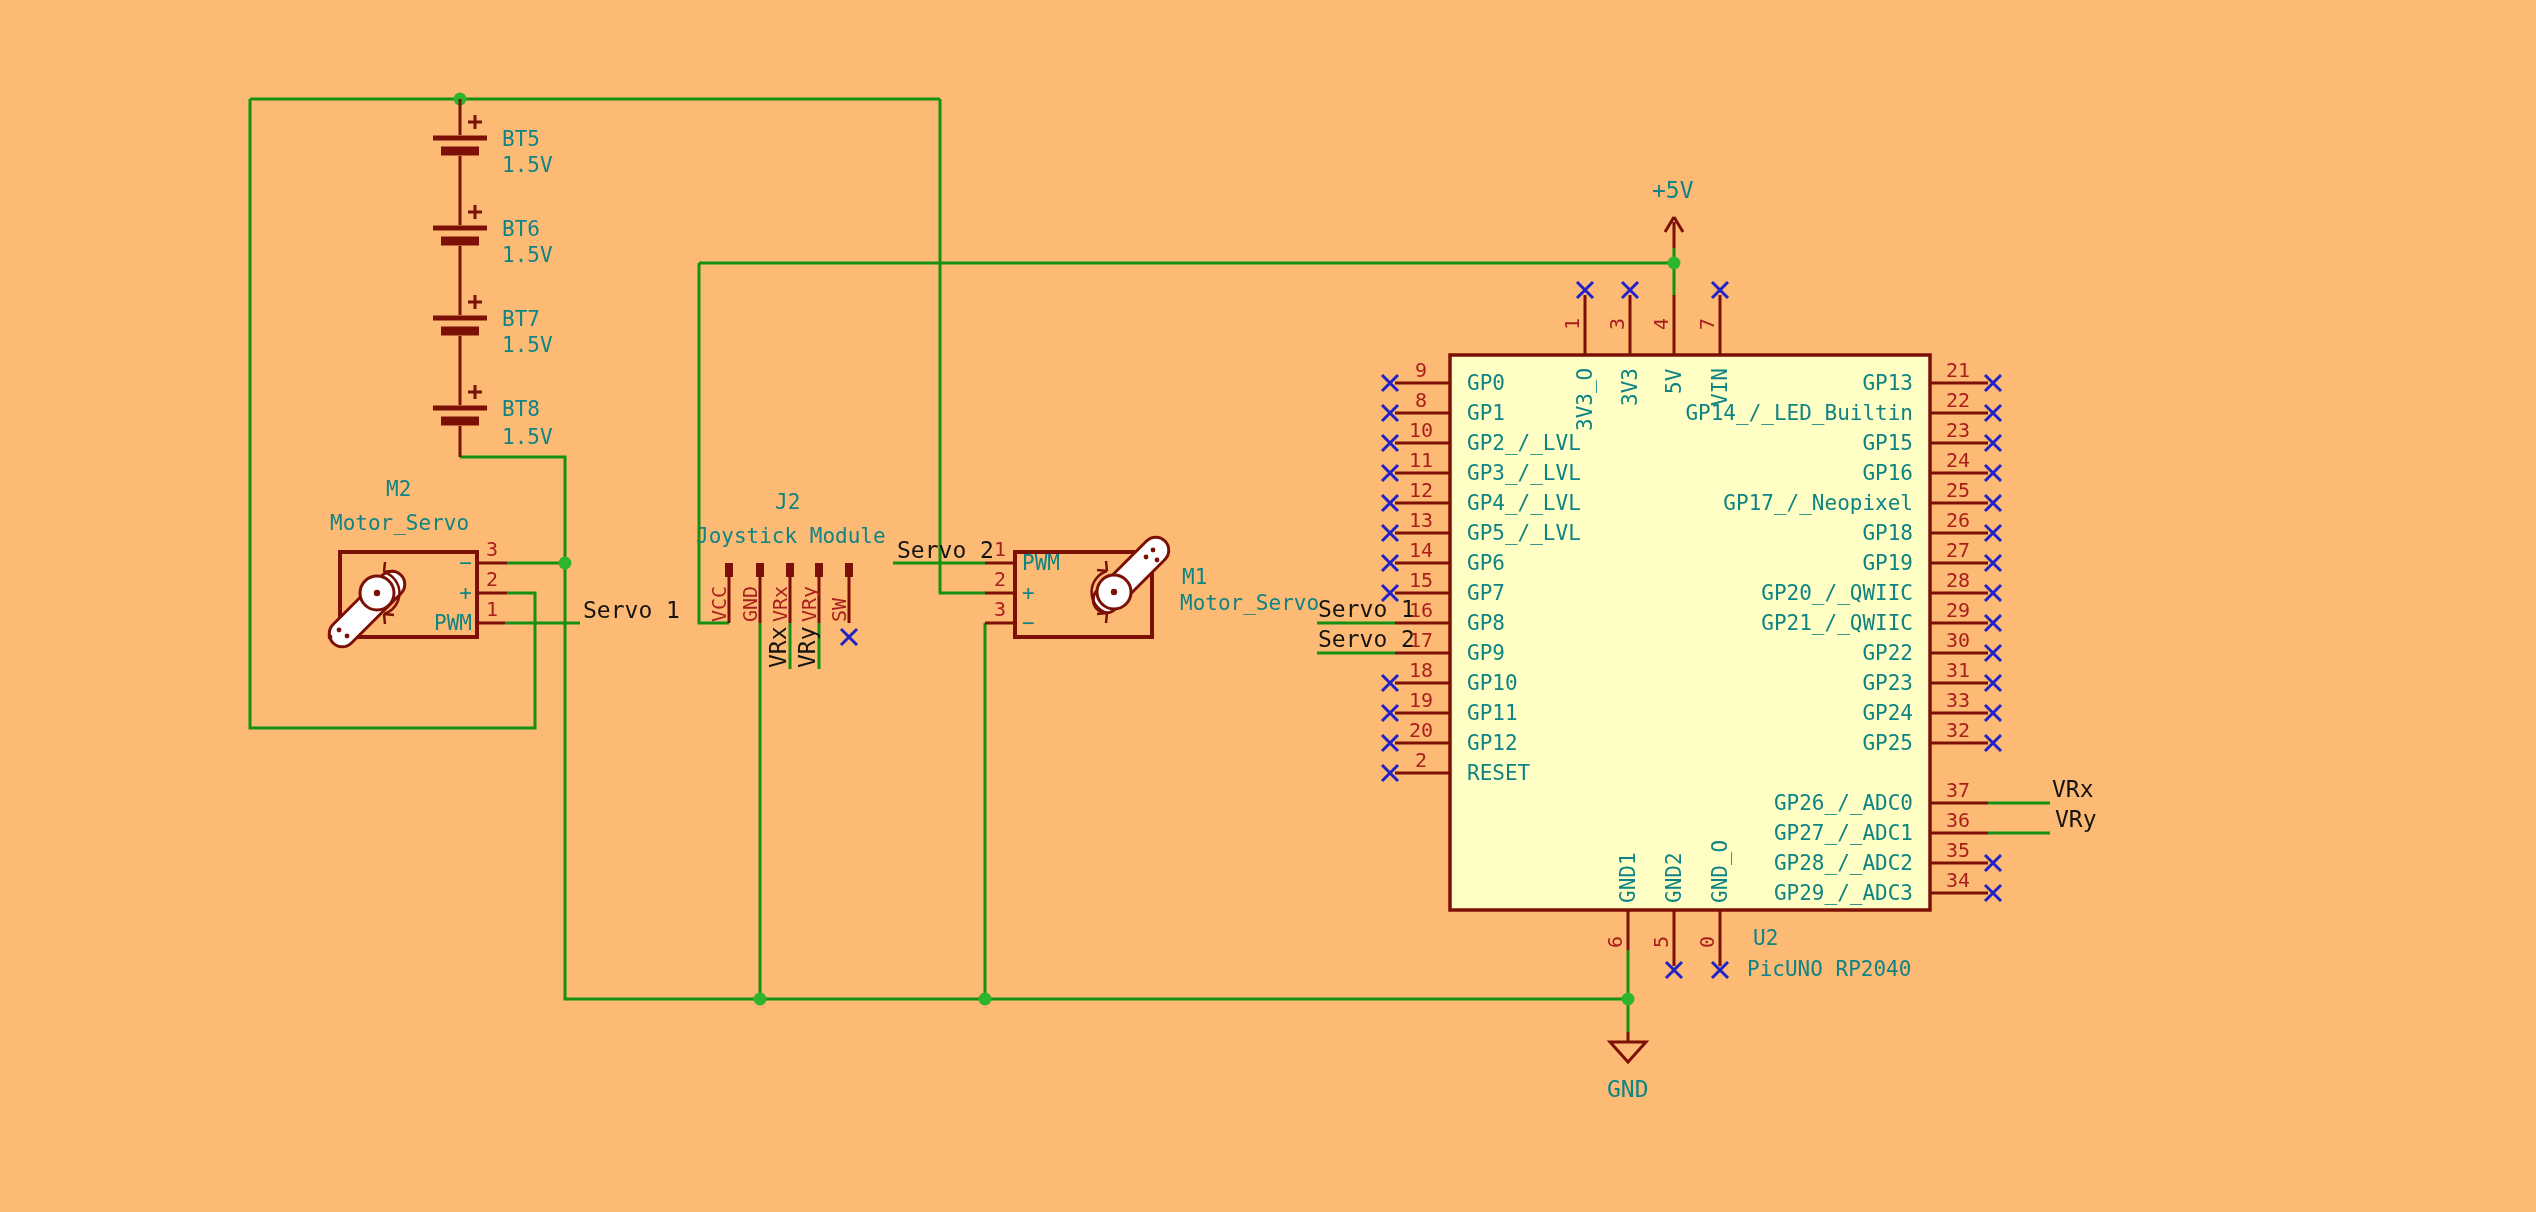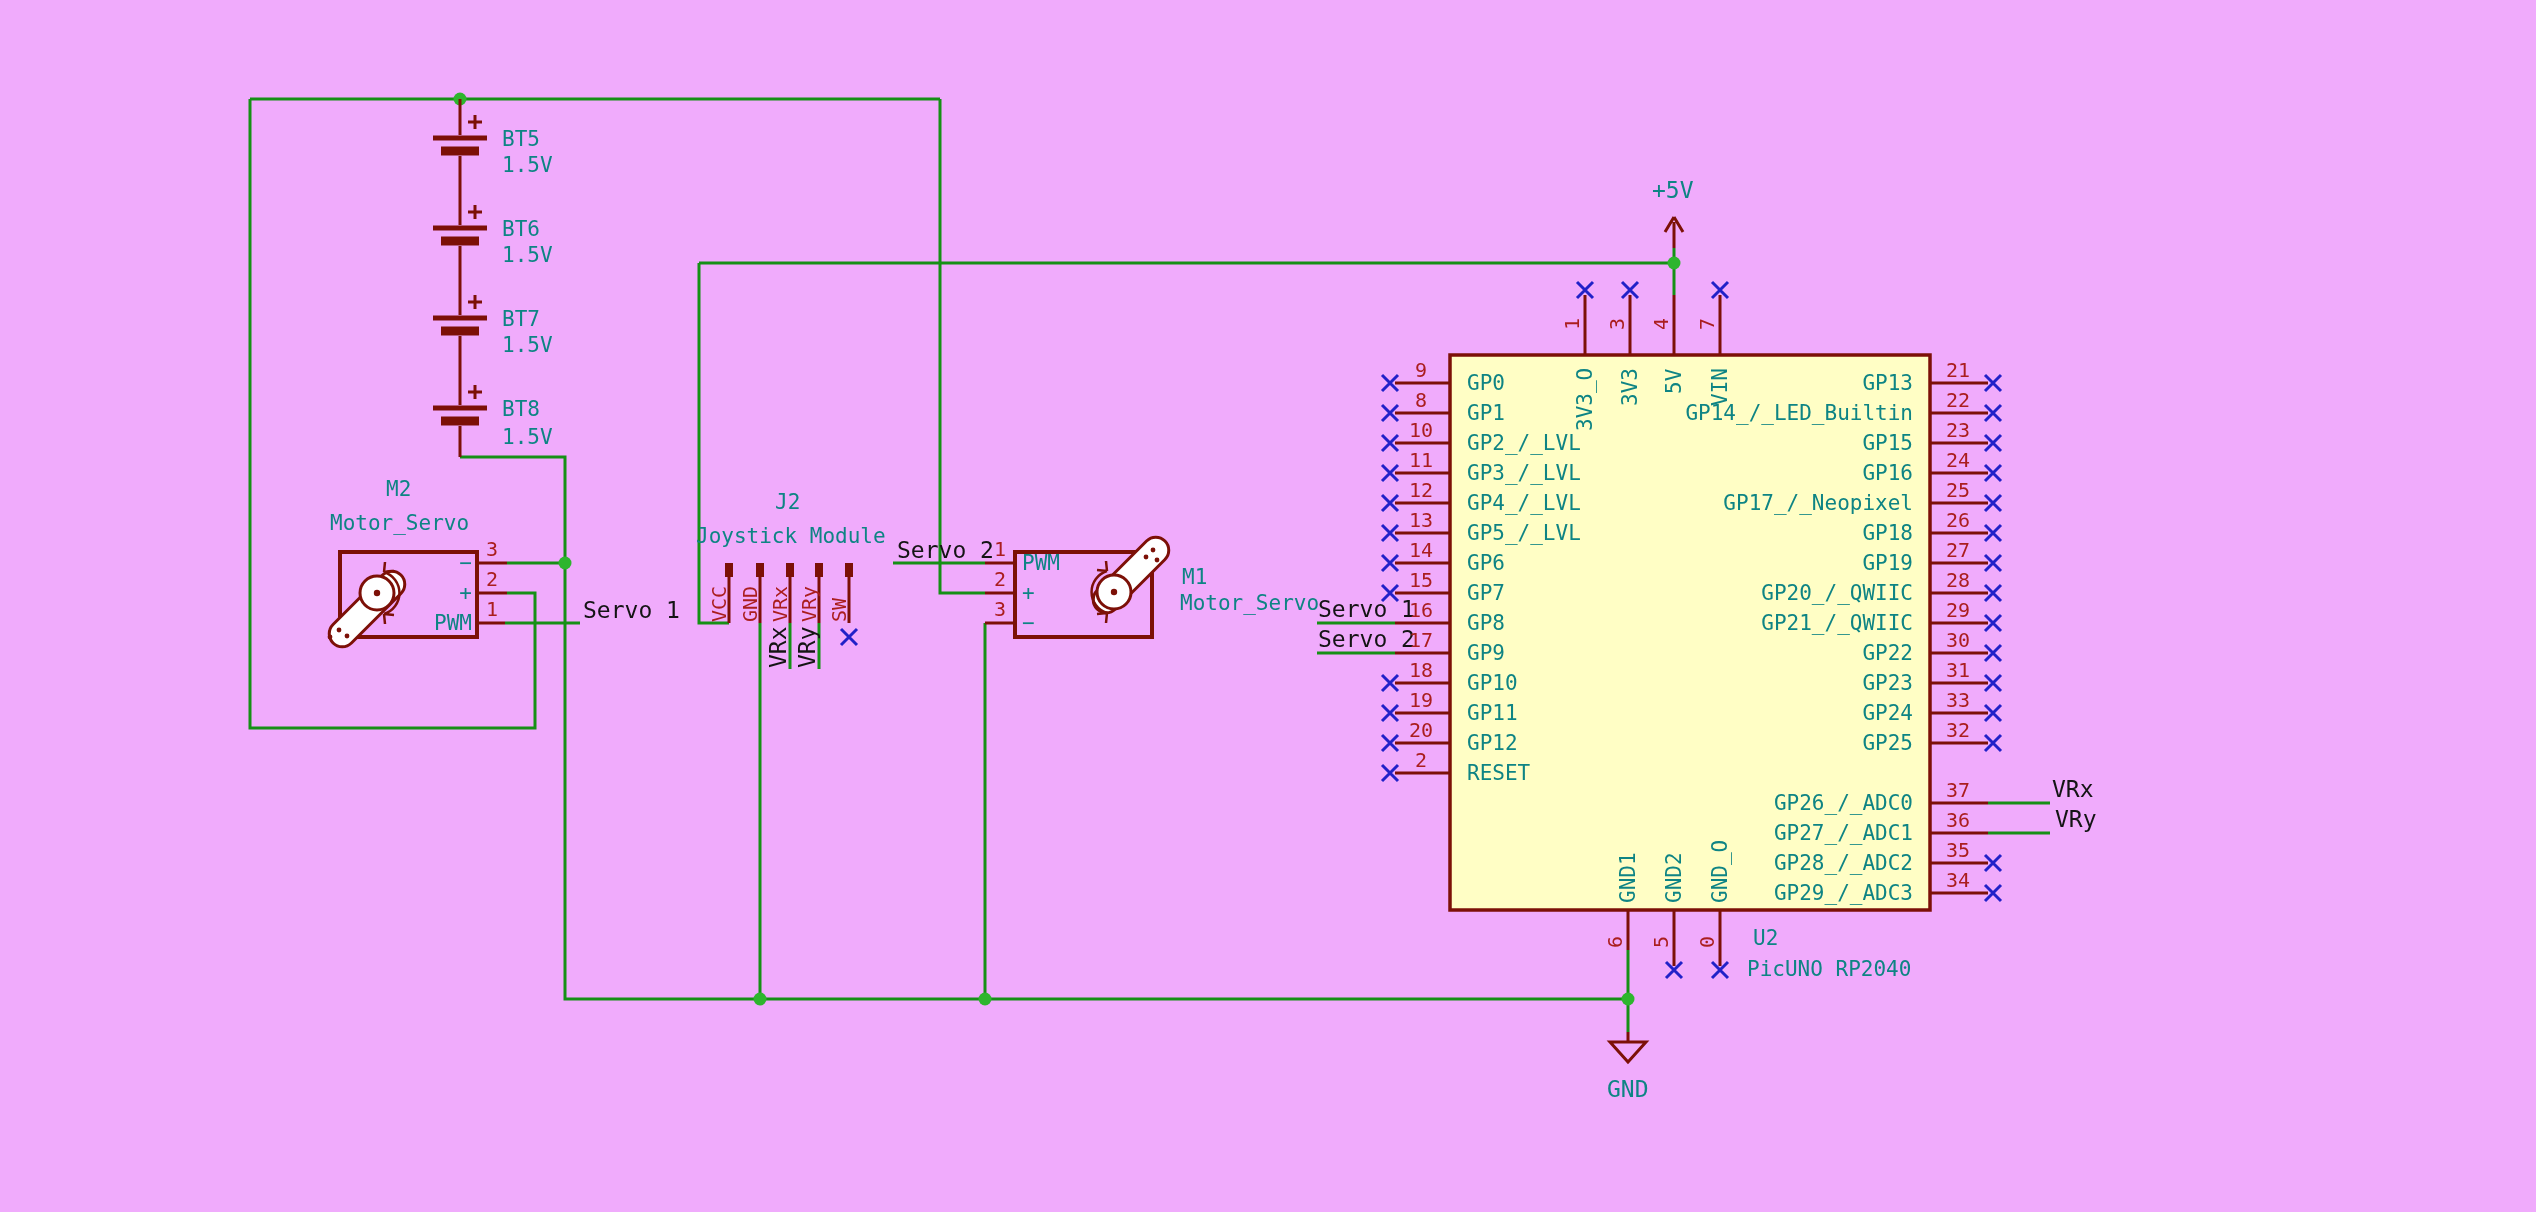--- a/index.html
+++ b/index.html
@@ -1,16 +1,16 @@
 <!DOCTYPE html>
 <html><head>
 <meta charset="utf-8">
 <style>
   html,body{margin:0;padding:0;background:#fff;}
-  #canvas{position:relative;width:2536px;height:1212px;background:#f0abfc;overflow:hidden;}
+  #canvas{position:relative;width:2536px;height:1212px;background:#fdba74;overflow:hidden;}
   svg text{font-family:"DejaVu Sans Mono", monospace;white-space:pre;}
   .w{stroke:#159015;stroke-width:3;fill:none;}
   .sym{stroke:#7c1007;stroke-width:3;fill:none;}
   .sym4{stroke:#7c1007;stroke-width:4;fill:none;}
   .plate{stroke:#7c1007;stroke-width:5;fill:none;}
   .plate-thick{stroke:#7c1007;stroke-width:9;fill:none;}
   .symfill{fill:#7c1007;stroke:none;}
   .icbody{fill:#fffec5;stroke:#7c1007;stroke-width:3.5;}
   .armfill{fill:#ffffff;stroke:#7c1007;stroke-width:3;}
   .nc{stroke:#2121c8;stroke-width:3;fill:none;}

